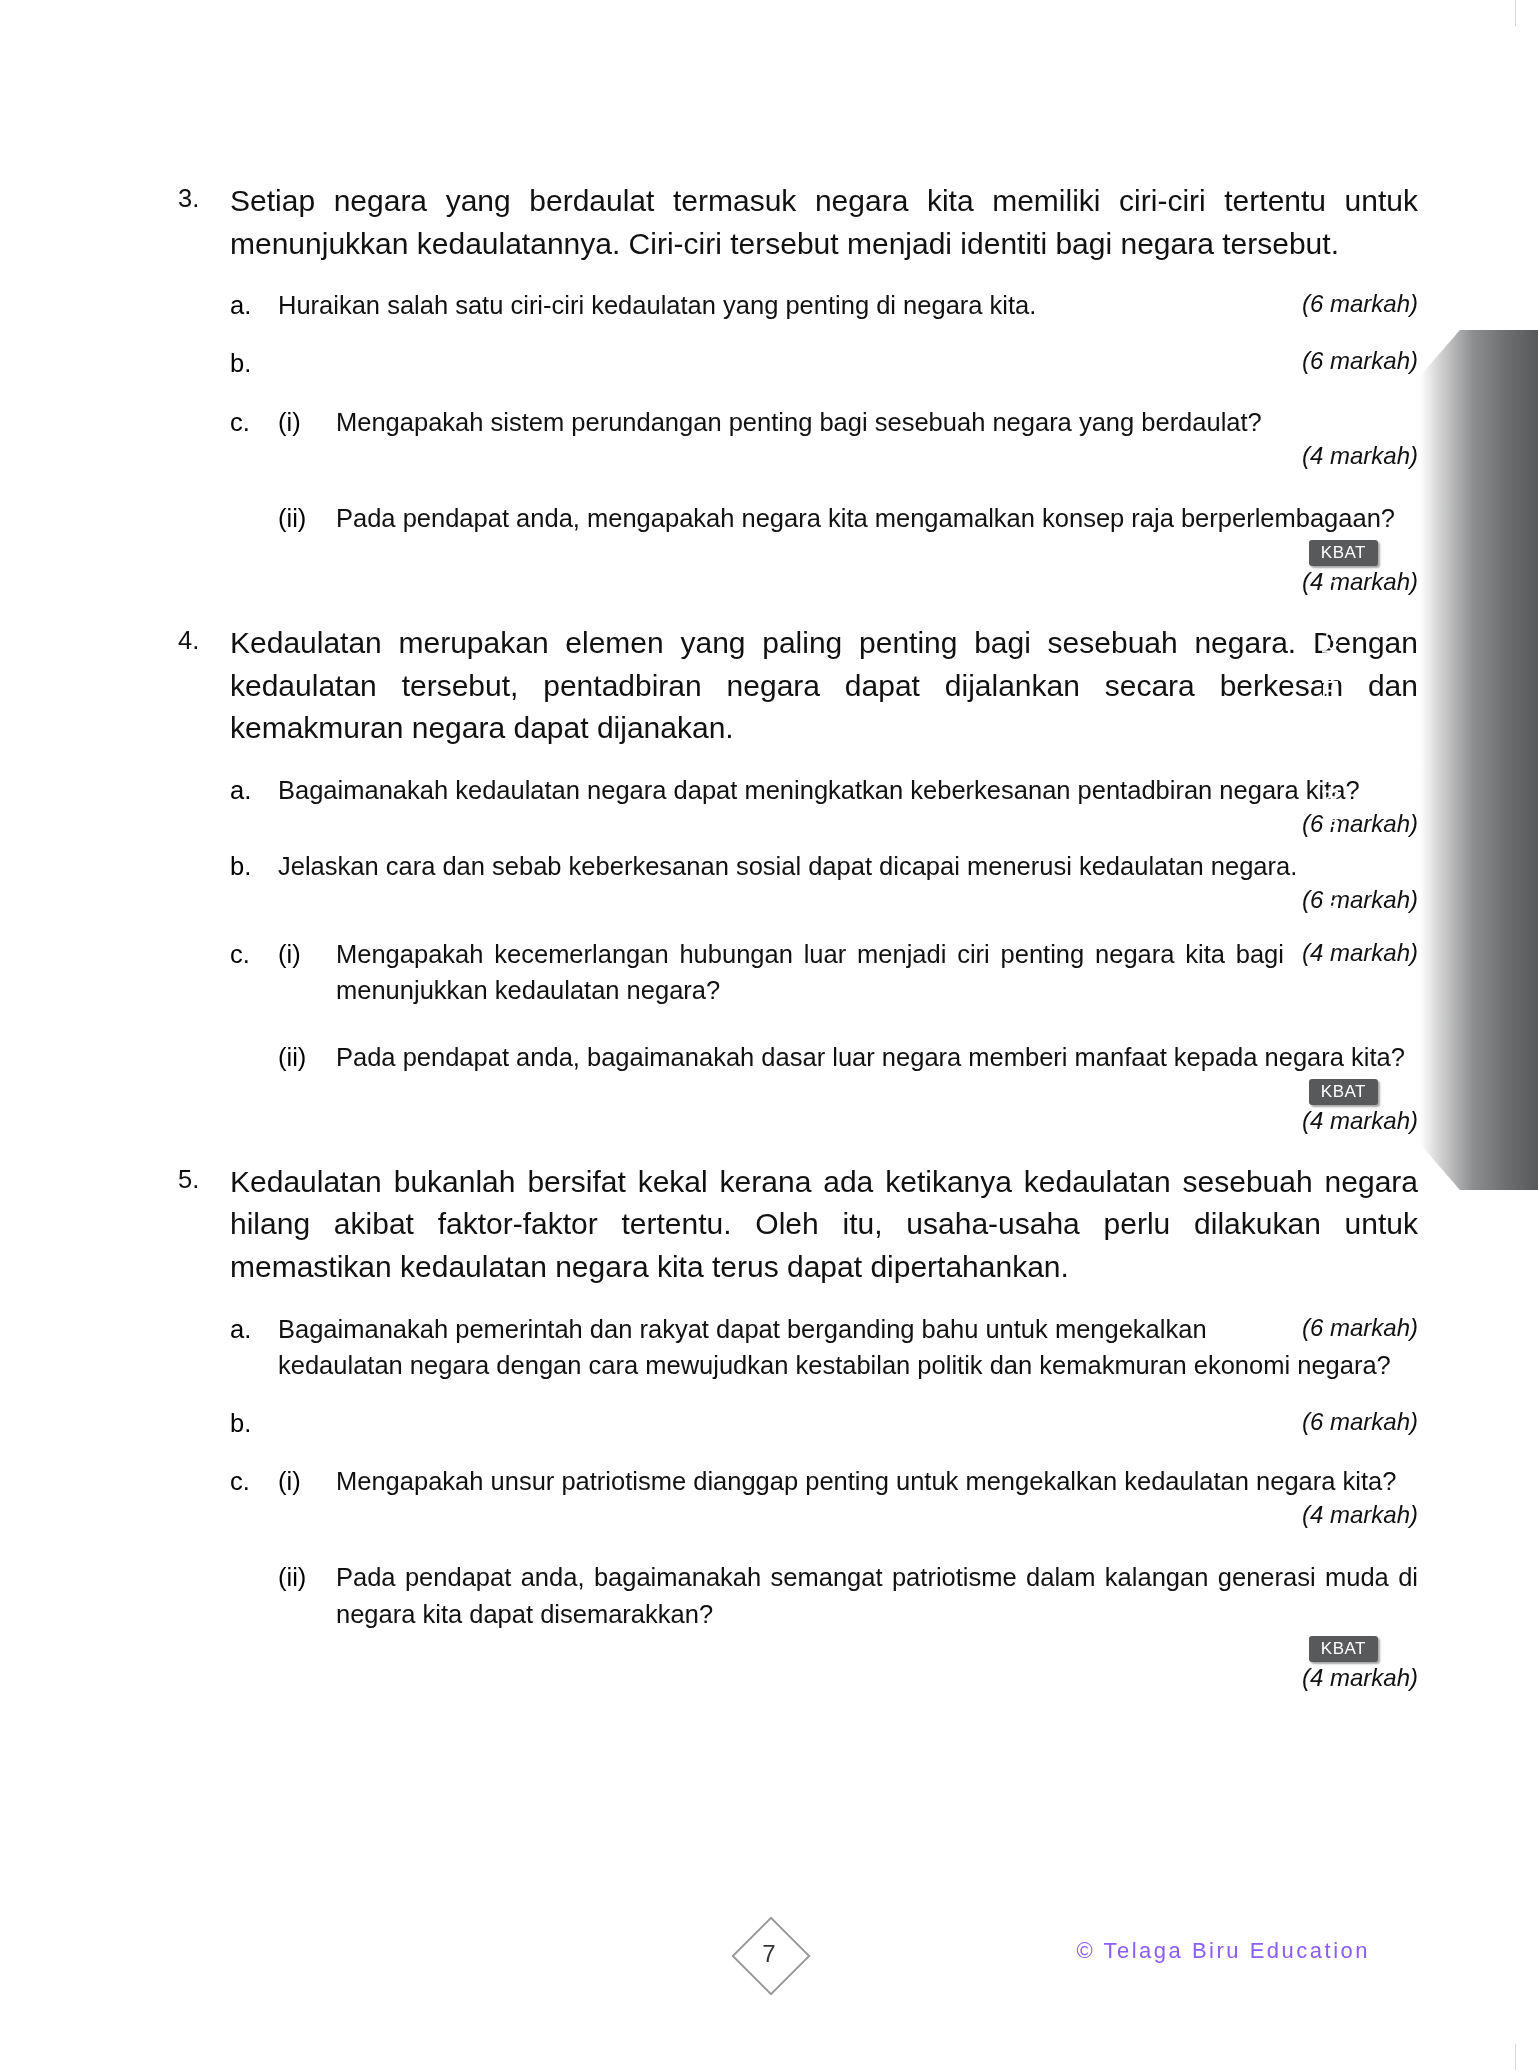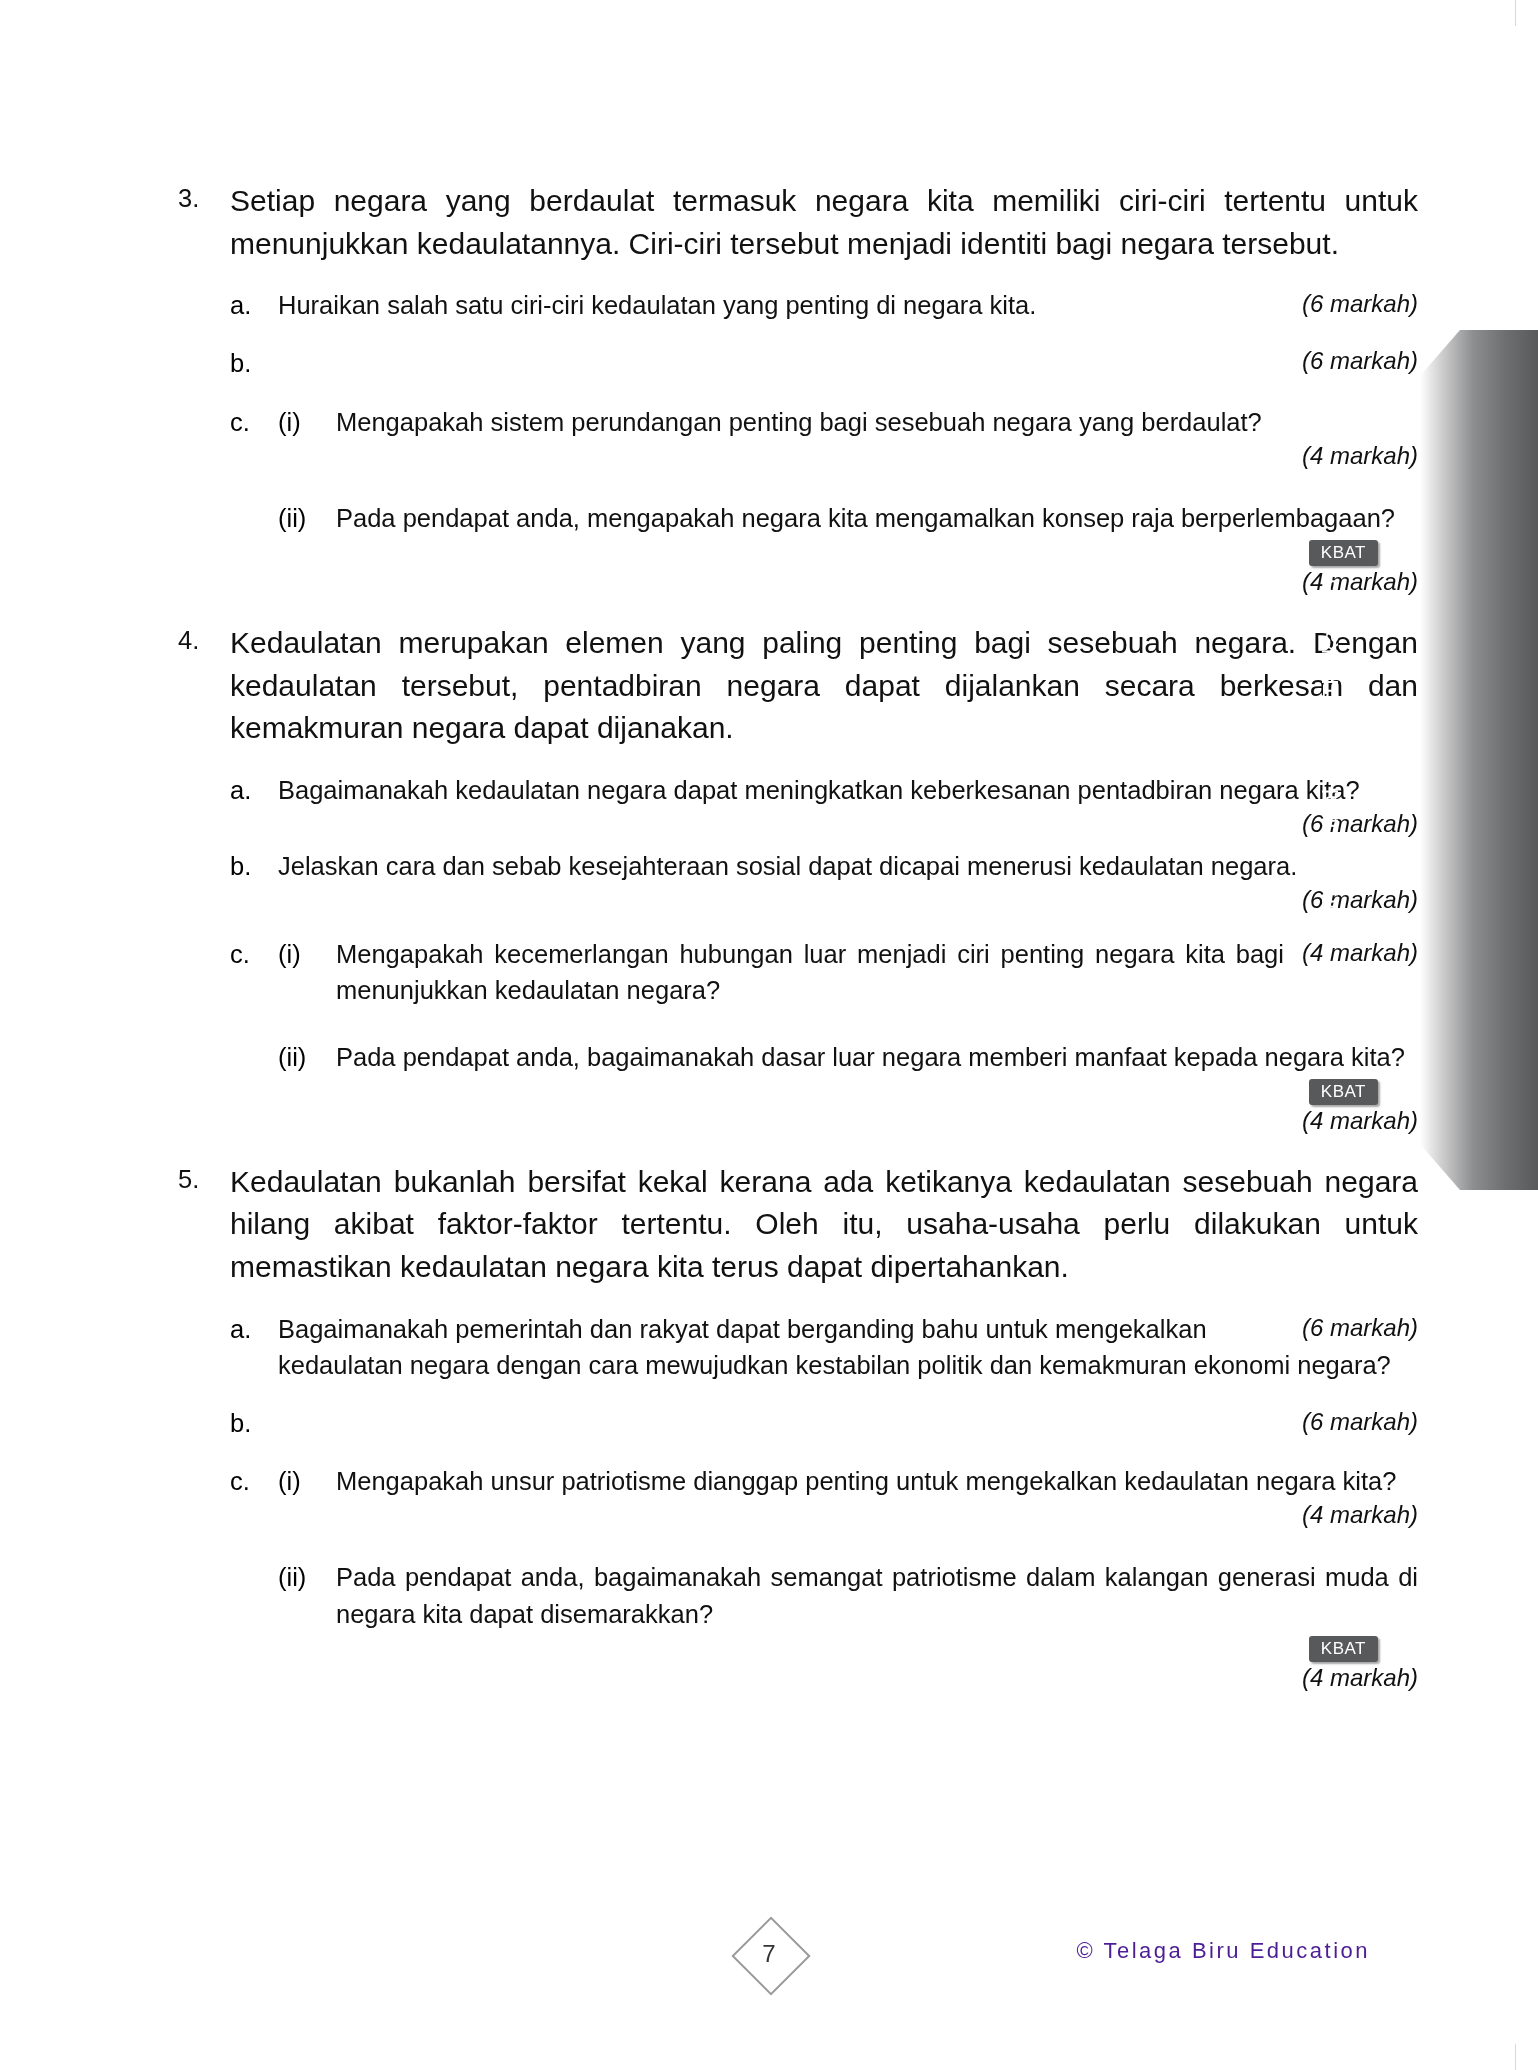--- a/index.html
+++ b/index.html
@@ -219,21 +219,21 @@
     justify-content: center;
     font-size: 24px;
     color: #333;
   }
   .copyright {
     position: absolute;
     right: 168px;
     top: 26px;
     font-size: 22px;
     letter-spacing: 2.5px;
-    color: #4c1d95;
+    color: #8b5cf6;
   }
 </style>
 </head>
 <body>
 
 <div class="page">
 
   <div class="trim-right"></div>
   <div class="trim-right2"></div>
 
@@ -296,21 +296,21 @@
         <div class="sub-label">a.</div>
         <div class="sub-body">
           <div class="sub-text">Bagaimanakah kedaulatan negara dapat meningkatkan keberkesanan pentadbiran negara kita?</div>
           <div class="marks">(6 markah)</div>
         </div>
       </div>
 
       <div class="sub" style="margin-top:10px">
         <div class="sub-label">b.</div>
         <div class="sub-body">
-          <div class="sub-text">Jelaskan cara dan sebab kesejahteraan sosial dapat dicapai menerusi kedaulatan negara.</div>
+          <div class="sub-text">Jelaskan cara dan sebab keberkesanan sosial dapat dicapai menerusi kedaulatan negara.</div>
           <div class="marks">(6 markah)</div>
         </div>
       </div>
 
       <div class="sub">
         <div class="sub-label">c.</div>
         <div class="sub-body">
           <div class="roman">
             <div class="roman-label">(i)</div>
             <div style="flex:1">

